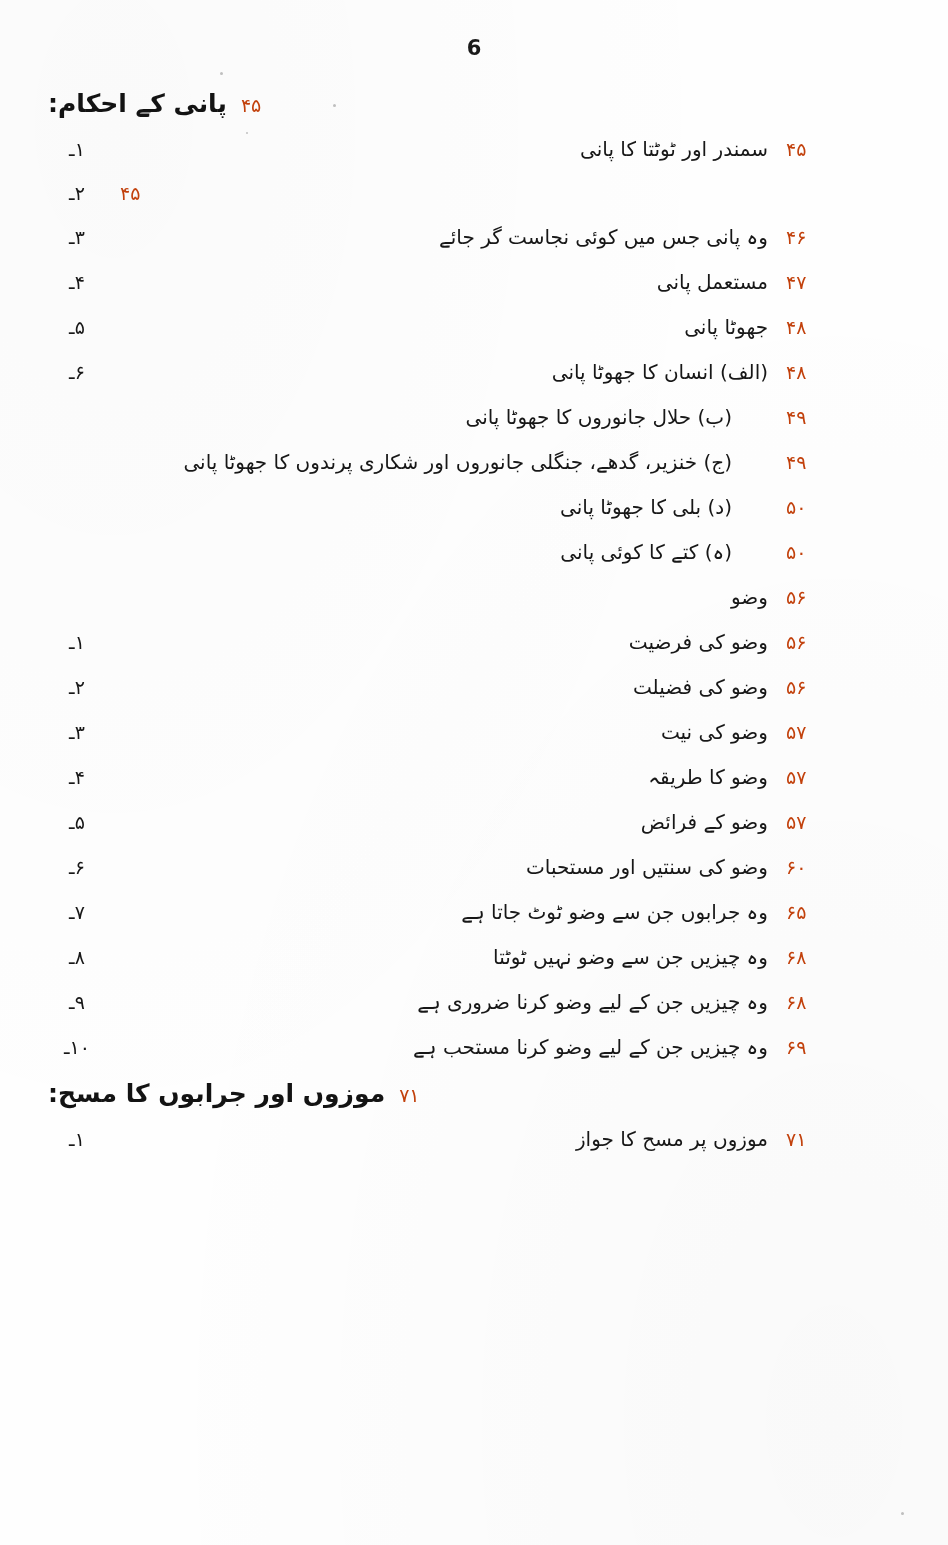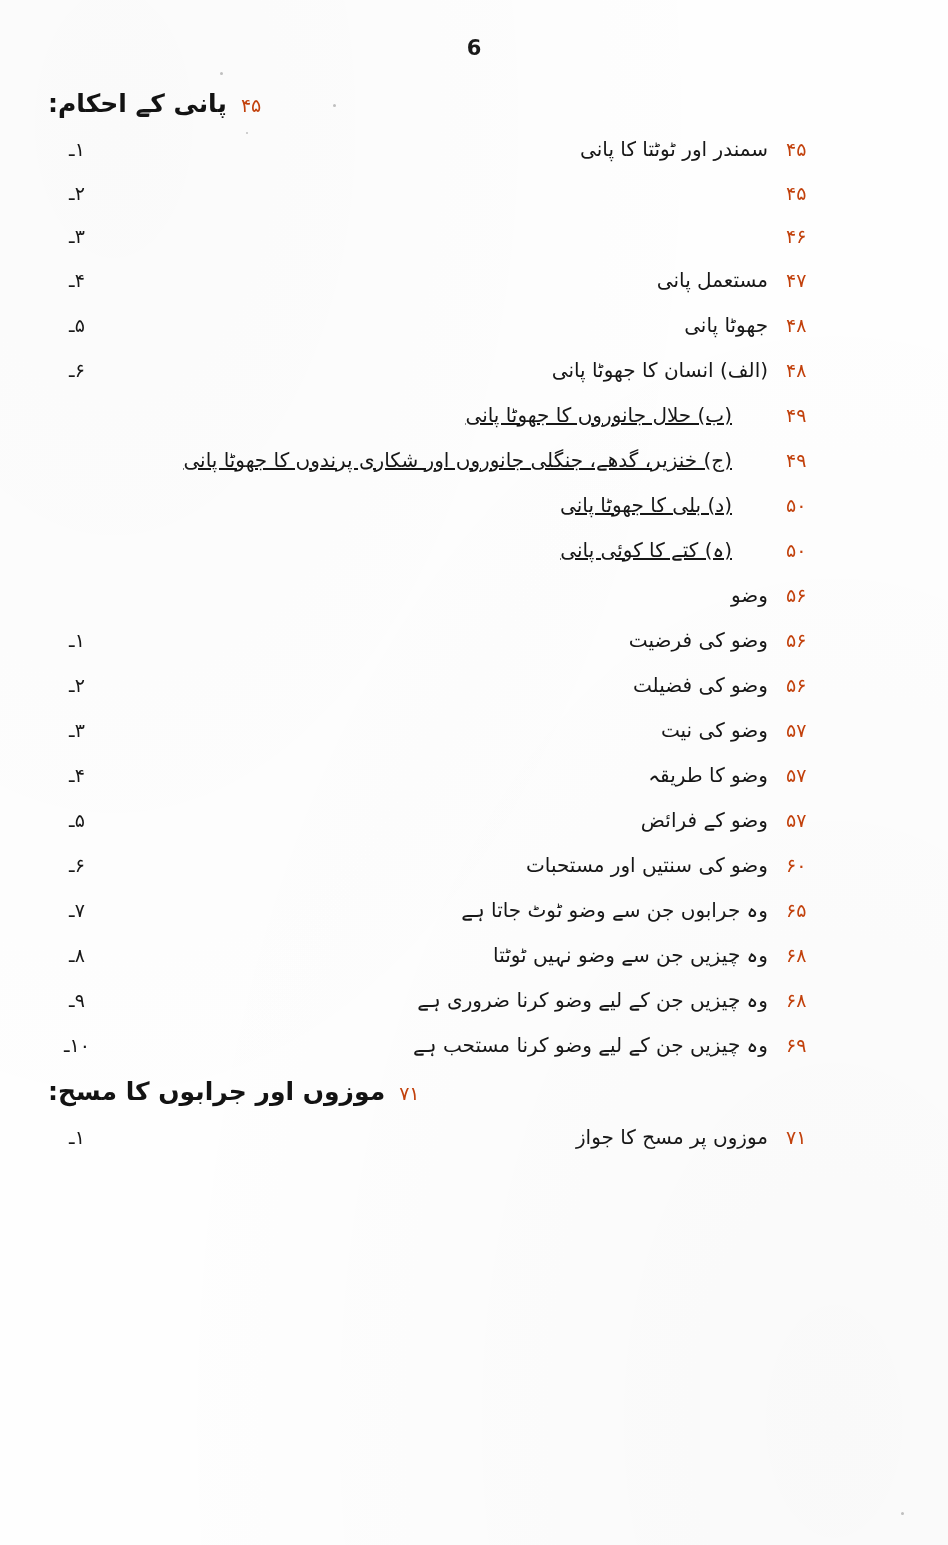--- a/index.html
+++ b/index.html
@@ -70,21 +70,21 @@
   .label {
     flex: 1 1 auto;
     text-align: right;
     font-size: 20px;
     color: #171717;
     white-space: nowrap;
     line-height: 1.2;
     padding-right: 4px;
   }
 
-  .label.indent-a { padding-right: 40px; text-decoration: underline; }
+  .label.indent-a { padding-right: 40px; }
 
   .num {
     flex: 0 0 58px;
     text-align: center;
     font-size: 19px;
     color: #171717;
     white-space: nowrap;
   }
 
   .page {
@@ -92,21 +92,21 @@
     text-align: left;
     font-size: 19px;
     color: #c2410c;
     white-space: nowrap;
     padding-left: 14px;
     direction: ltr;
     unicode-bidi: bidi-override;
   }
 
   
-  .r { margin-bottom: 21px; justify-content: space-between; }
+  .r { margin-bottom: 21px; }
   .r-title { margin-bottom: 18px; margin-top: 2px; }
 </style>
 </head>
 <body>
 
 <div class="paper"></div>
 
 <div class="speck" style="left:220px; top:72px; width:3px; height:3px;"></div>
 <div class="speck" style="left:333px; top:104px; width:3px; height:3px;"></div>
 <div class="speck" style="left:246px; top:132px; width:2px; height:2px;"></div>
@@ -123,20 +123,21 @@
       <div class="num">۱ـ</div>
       <div class="label">سمندر اور ٹوٹتا کا پانی</div>
       <div class="page">۴۵</div>
     </div>
     <div class="row r">
       <div class="num">۲ـ</div>
       <div class="page">۴۵</div>
     </div>
     <div class="row r">
       <div class="num">۳ـ</div>
+      <div class="label">وہ پانی جس میں کوئی نجاست گر جائے</div>
       <div class="page">۴۶</div>
     </div>
     <div class="row r">
       <div class="num">۴ـ</div>
       <div class="label">مستعمل پانی</div>
       <div class="page">۴۷</div>
     </div>
     <div class="row r">
       <div class="num">۵ـ</div>
       <div class="label">جھوٹا پانی</div>

